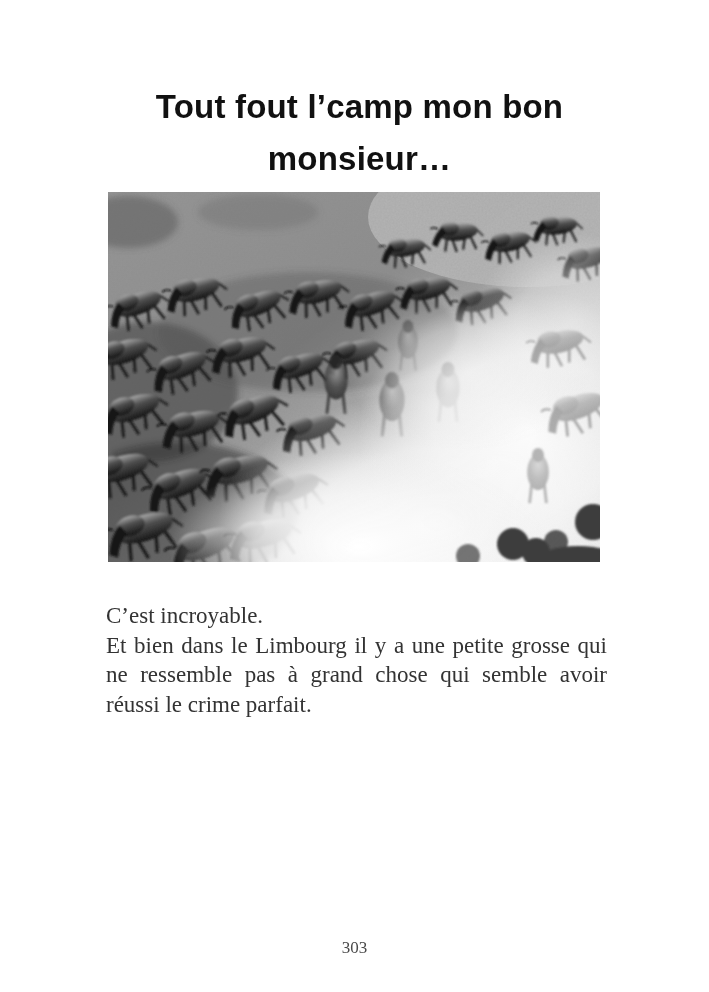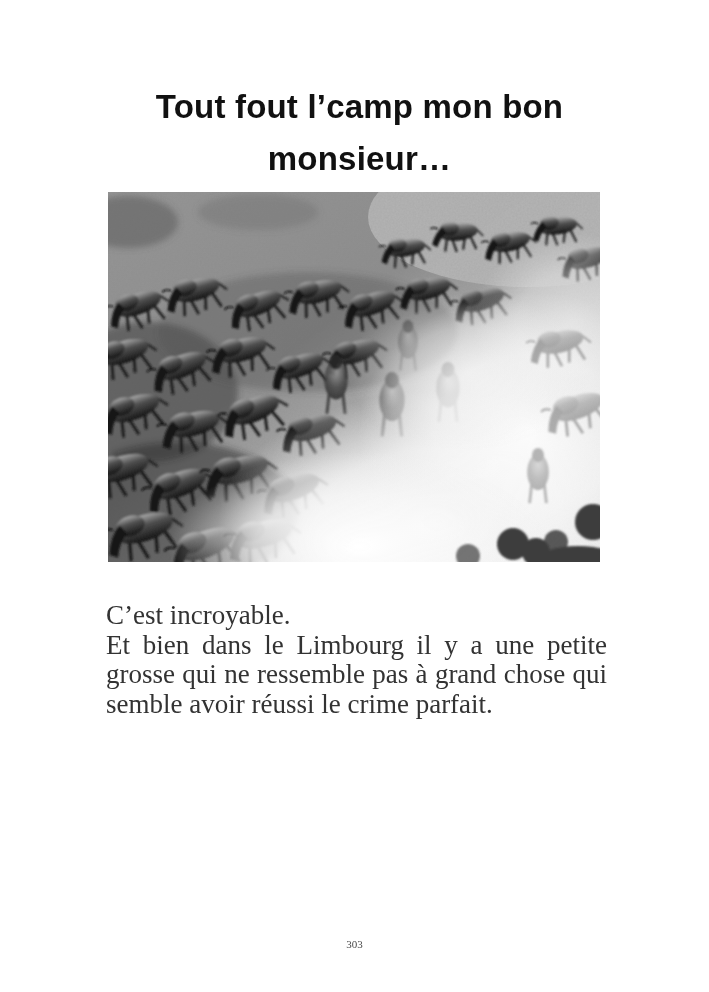--- a/index.html
+++ b/index.html
@@ -35,35 +35,35 @@
     margin: 0;
     overflow: hidden;
   }
   .photo svg { display: block; }
   .body-text {
     position: absolute;
     left: 106px;
     top: 601px;
     width: 501px;
     font-family: "Liberation Serif", serif;
-    font-size: 27px;
+    font-size: 23px;
     line-height: 29.6px;
     color: #333333;
     text-align: justify;
   }
   .body-text p { margin: 0; padding: 0; }
   .body-text p.continues { text-align-last: justify; }
   .page-number {
     position: absolute;
     top: 938px;
     left: 0;
     width: 100%;
     text-align: center;
     font-family: "Liberation Serif", serif;
-    font-size: 11px;
+    font-size: 17px;
     color: #4a4a4a;
   }
 </style>
 </head>
 <body>
 
 <div class="page">
 
   <h1 class="title">
     <span>Tout fout l’camp mon bon</span>

